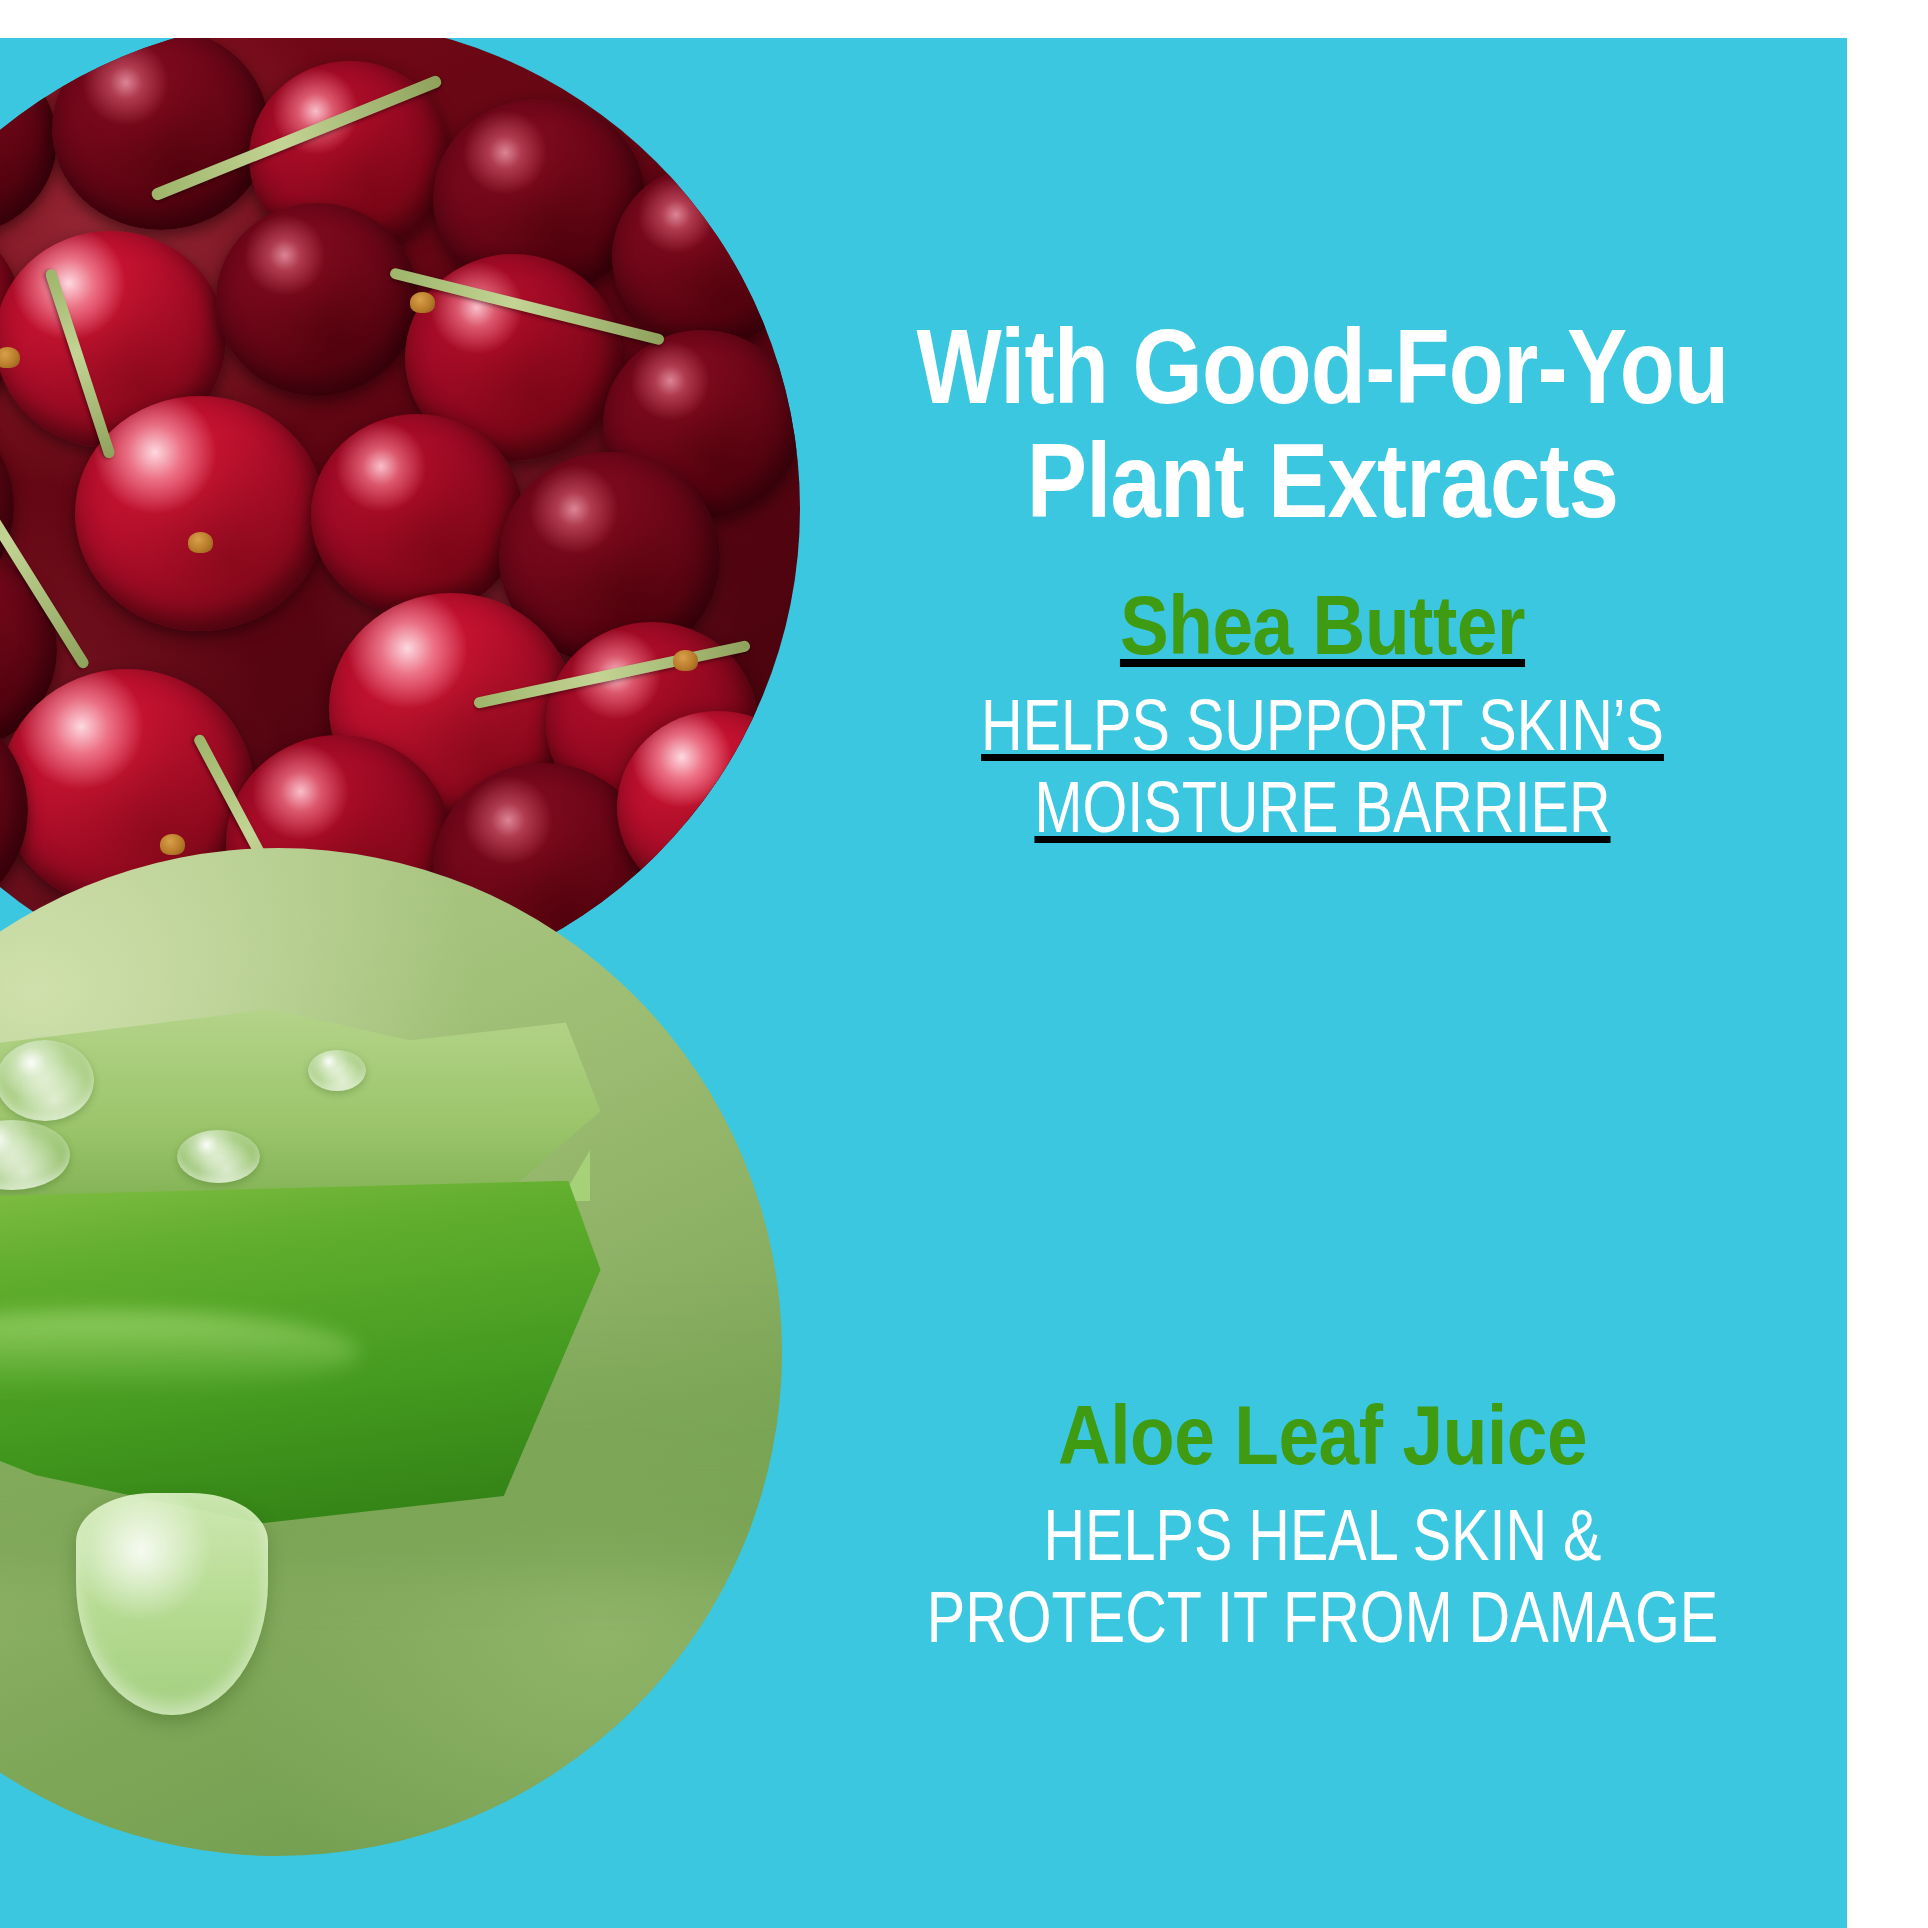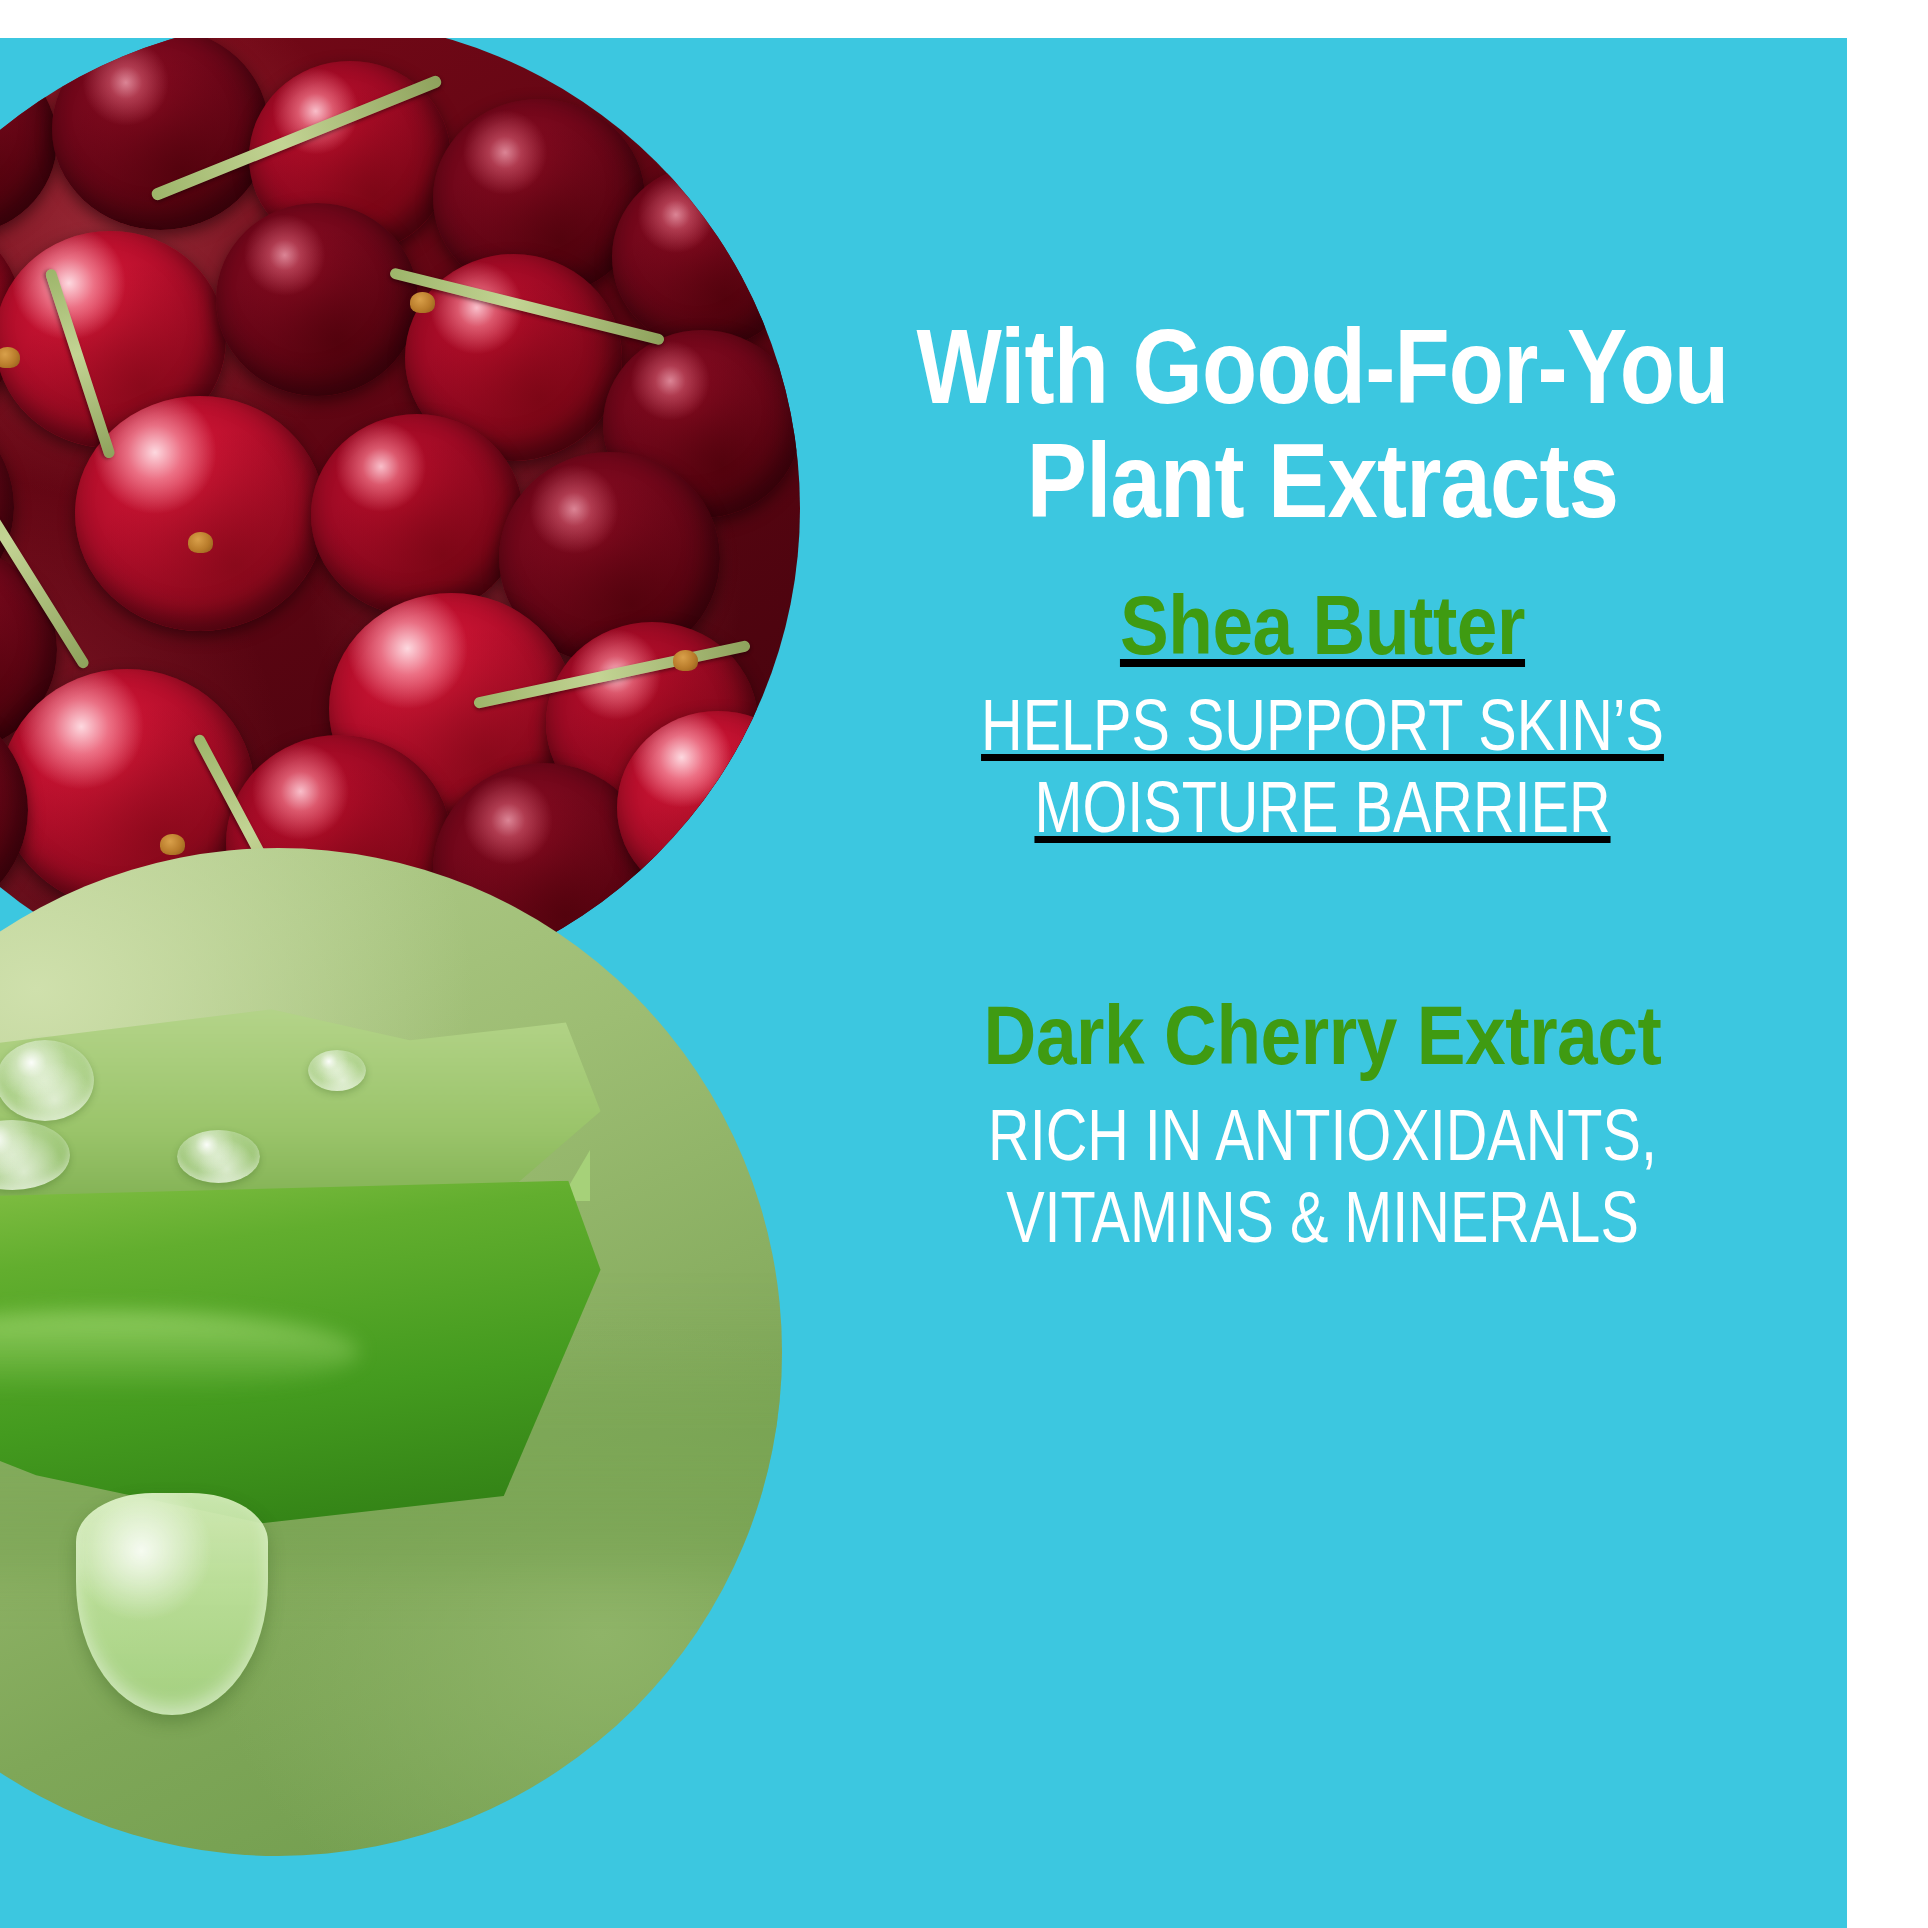--- a/index.html
+++ b/index.html
@@ -323,24 +323,24 @@
     </h1>
 
     <div class="ingredient-block" id="block-shea">
       <div class="ingredient-name" style="color: rgb(63, 155, 18);">Shea Butter</div>
       <div class="ingredient-desc">
         <span class="desc-line">HELPS SUPPORT SKIN’S</span>
         <span class="desc-line">MOISTURE BARRIER</span>
       </div>
     </div>
 
-    <div class="ingredient-block" id="block-cherry">
-      <div class="ingredient-name" style="color: rgb(63, 155, 18);">Dark Cherry Extract</div>
+
+    <div class="ingredient-block" id="block-aloe">
+      <div class="ingredient-name" style="color: rgb(63, 155, 18);">Aloe Leaf Juice</div>
       <div class="ingredient-desc">
-        <span class="desc-line">RICH IN ANTIOXIDANTS,</span>
-        <span class="desc-line">VITAMINS &amp; MINERALS</span>
+        <span class="desc-line">HELPS HEAL SKIN &amp;</span>
+        <span class="desc-line">PROTECT IT FROM DAMAGE</span>
       </div>
     </div>
 
-
   </div>
 </div>
 
 
 </body></html>

